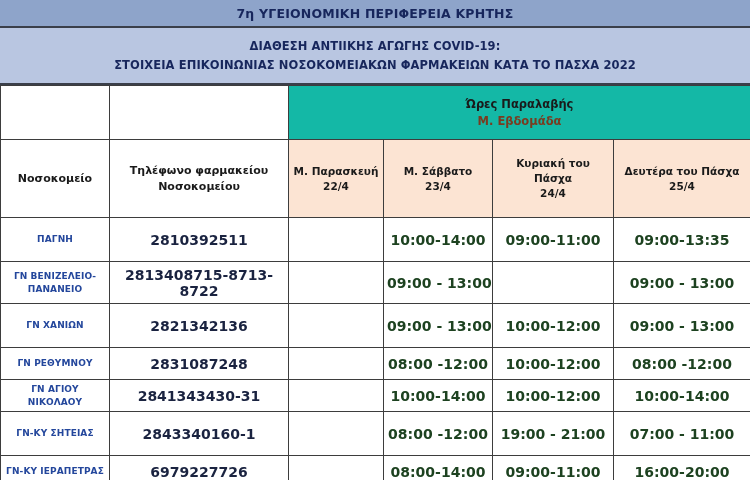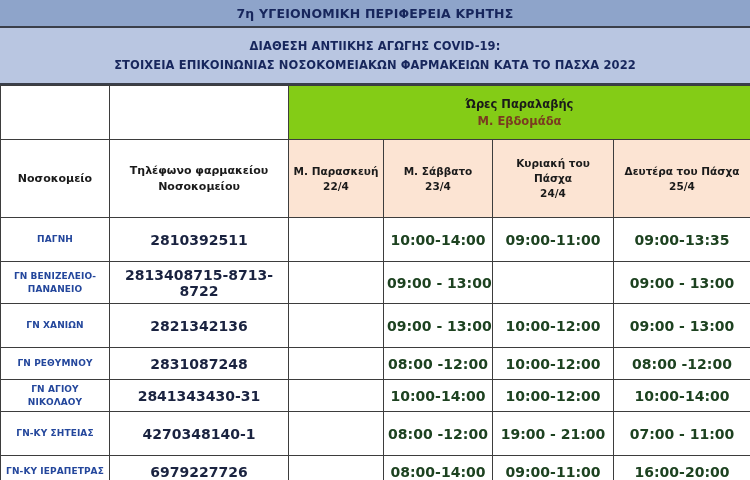--- a/index.html
+++ b/index.html
@@ -82,21 +82,21 @@
   col.c-sat      { width: 109px; }
   col.c-sun      { width: 121px; }
   col.c-mon      { width: 137px; }
 
   
   .banner-blank {
     background: #ffffff;
     height: 54px;
   }
   .banner-hours {
-    background: #84cc16;
+    background: #14b8a6;
     height: 54px;
     line-height: 17px;
   }
   .banner-hours .hours-main {
     font-size: 11.5px;
     font-weight: bold;
     color: #1a1a1a;
     display: block;
   }
   .banner-hours .hours-sub {
@@ -247,21 +247,21 @@
         <td class="cell-hospital">ΓΝ ΑΓΙΟΥ ΝΙΚΟΛΑΟΥ</td>
         <td class="cell-phone">2841343430-31</td>
         <td class="cell-time"></td>
         <td class="cell-time">10:00-14:00</td>
         <td class="cell-time">10:00-12:00</td>
         <td class="cell-time">10:00-14:00</td>
       </tr>
 
       <tr class="data-row h-tall">
         <td class="cell-hospital">ΓΝ-ΚΥ ΣΗΤΕΙΑΣ</td>
-        <td class="cell-phone">4270348140-1</td>
+        <td class="cell-phone">2843340160-1</td>
         <td class="cell-time"></td>
         <td class="cell-time">08:00 -12:00</td>
         <td class="cell-time">19:00 - 21:00</td>
         <td class="cell-time">07:00 - 11:00</td>
       </tr>
 
       <tr class="data-row h-short">
         <td class="cell-hospital">ΓΝ-ΚΥ ΙΕΡΑΠΕΤΡΑΣ</td>
         <td class="cell-phone">6979227726</td>
         <td class="cell-time"></td>

